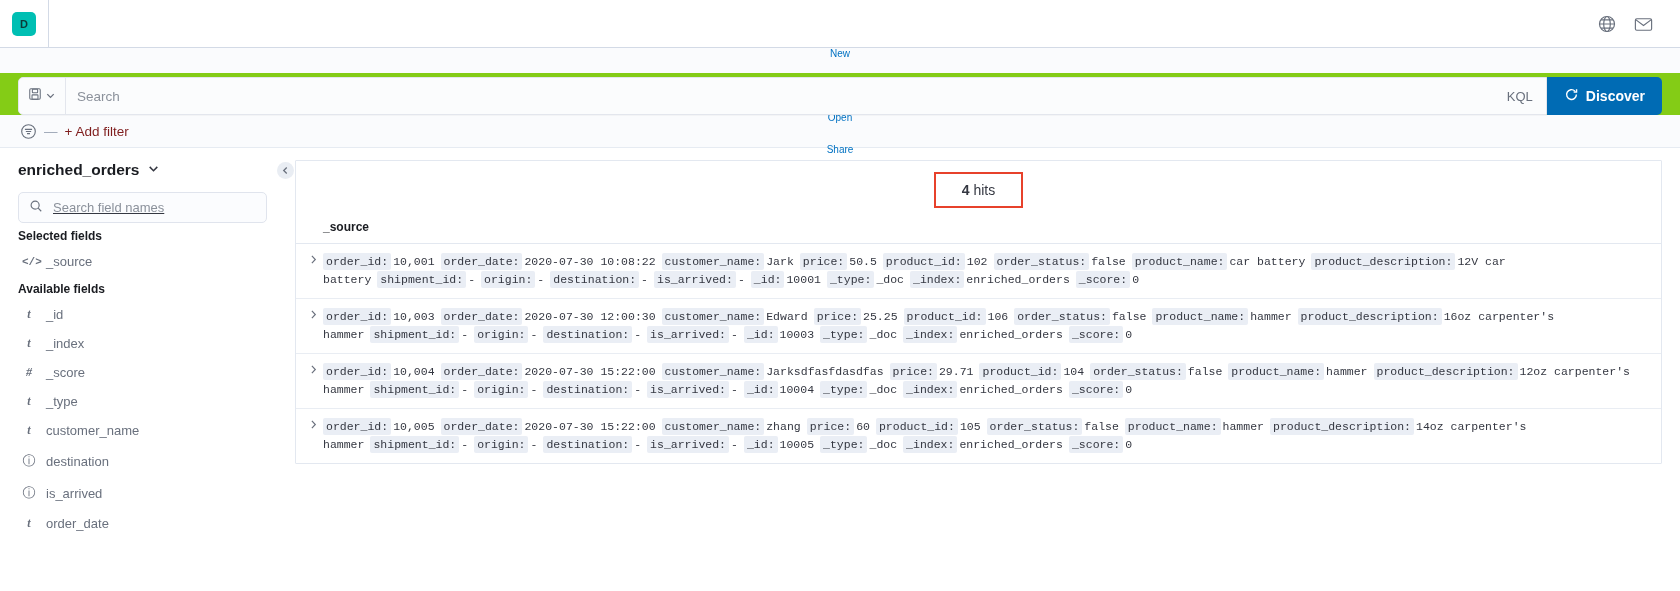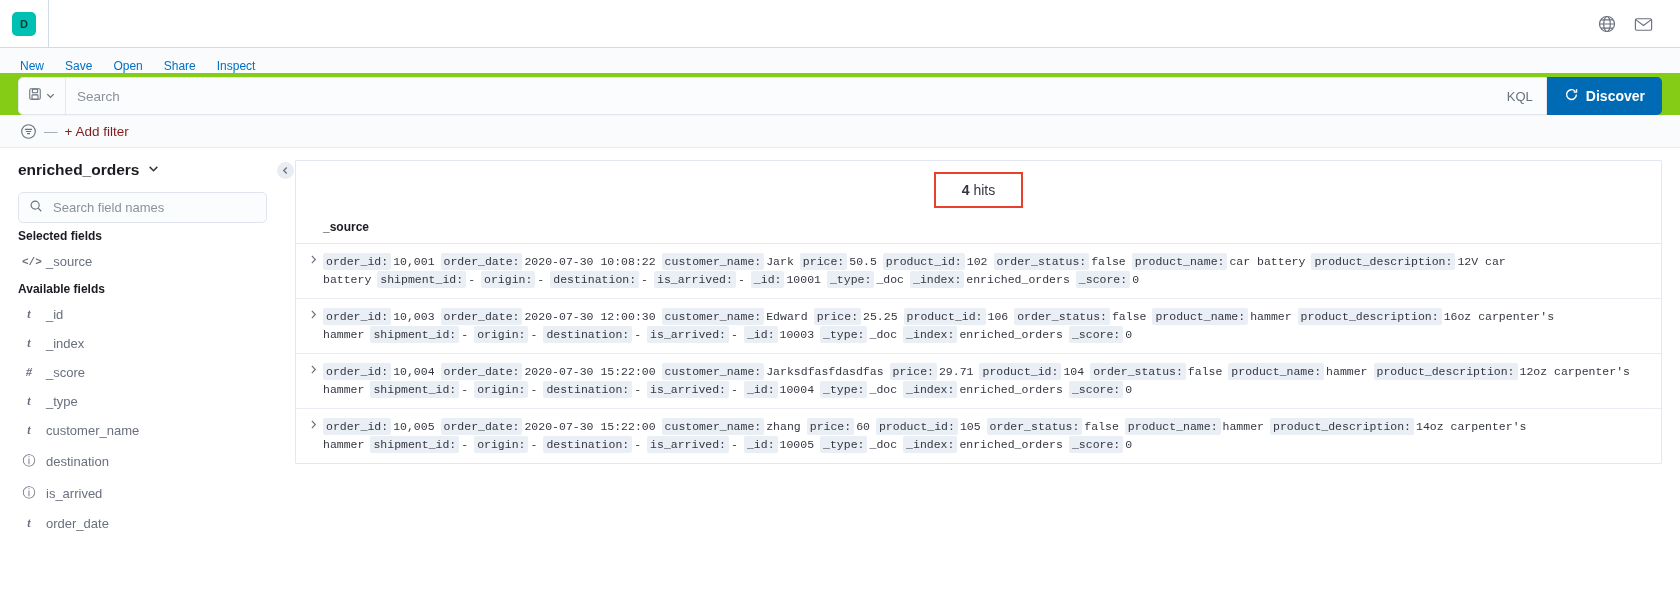--- a/index.html
+++ b/index.html
@@ -37,25 +37,26 @@
     height: 100%;
   }
   .app-title { font-size: 14px; color: #343741; }
   .topbar-spacer { flex: 1; }
   .topbar-icons { display: flex; align-items: center; gap: 14px; padding-right: 26px; }
   .topbar-icons .ic { width: 22px; height: 22px; color: #69707d; display: flex; align-items: center; justify-content: center; }
 
   
   .menurow {
     height: 25px;
-    display: flex; align-items: flex-end;
+    display: flex; align-items: center;
     gap: 21px;
     padding: 0 20px;
     background: #fafbfd;
-    font-size: 12px;
+    font-size: 10px;
+    flex-direction: column;
   }
   .menurow .mi { color: #0071c2; cursor: pointer; }
 
   
   .querybar {
     padding: 4px 18px 0 18px;
     background: #84cc16;
     display: flex; align-items: center;
   }
   .qb-inner {
@@ -118,20 +119,21 @@
   }
   .index-pattern {
     display: flex; align-items: center; gap: 8px;
     font-size: 15.5px; font-weight: bold; color: #1a1c21;
     margin-bottom: 13px; cursor: pointer;
   }
   .field-search {
     height: 31px; border: 1px solid #e0e4ed; border-radius: 5px;
     display: flex; align-items: center; gap: 8px; padding: 0 10px;
     background: #fbfcfe;
+    text-decoration: underline;
   }
   .field-search input {
     flex: 1; border: none; outline: none; background: transparent;
     font-size: 13px; color: #343741; font-family: "Liberation Sans", sans-serif;
   }
   .field-search input::placeholder { color: #8b919b; }
   .filter-type-row {
     display: flex; align-items: center; gap: 8px;
     padding: 9px 2px 9px 2px; margin-top: 4px;
     font-size: 13.5px; color: #0071c2; cursor: pointer;

